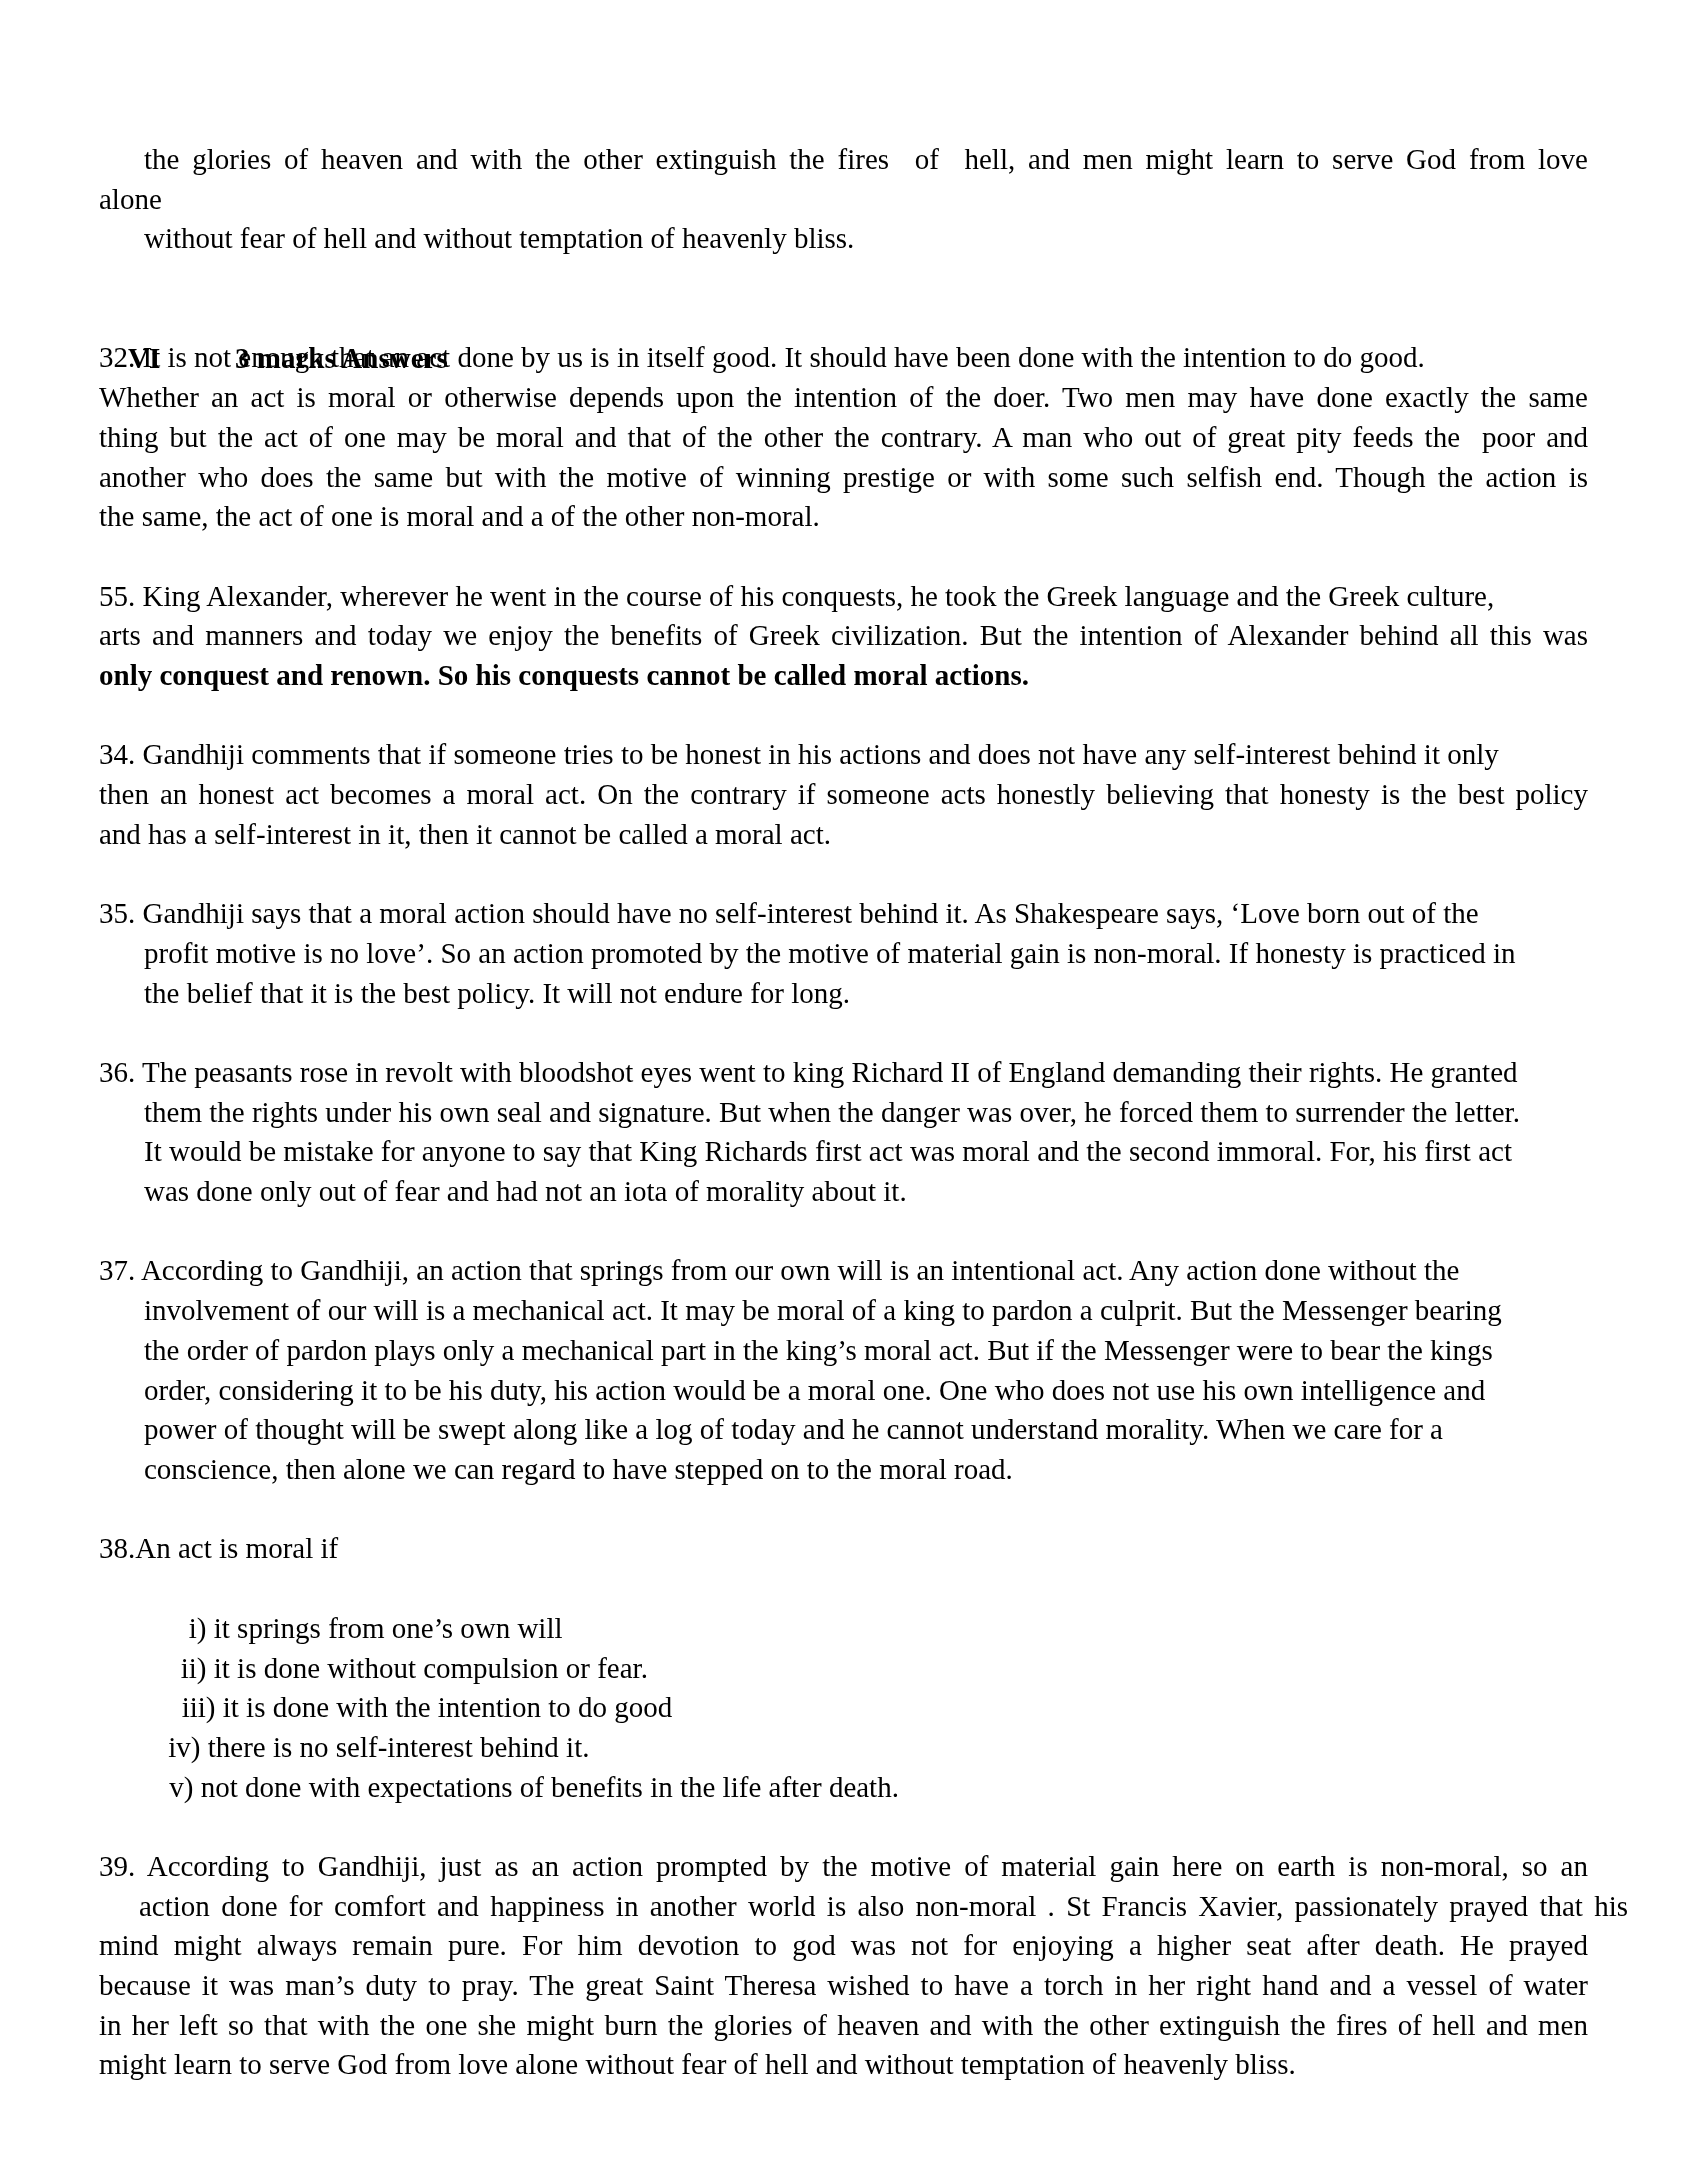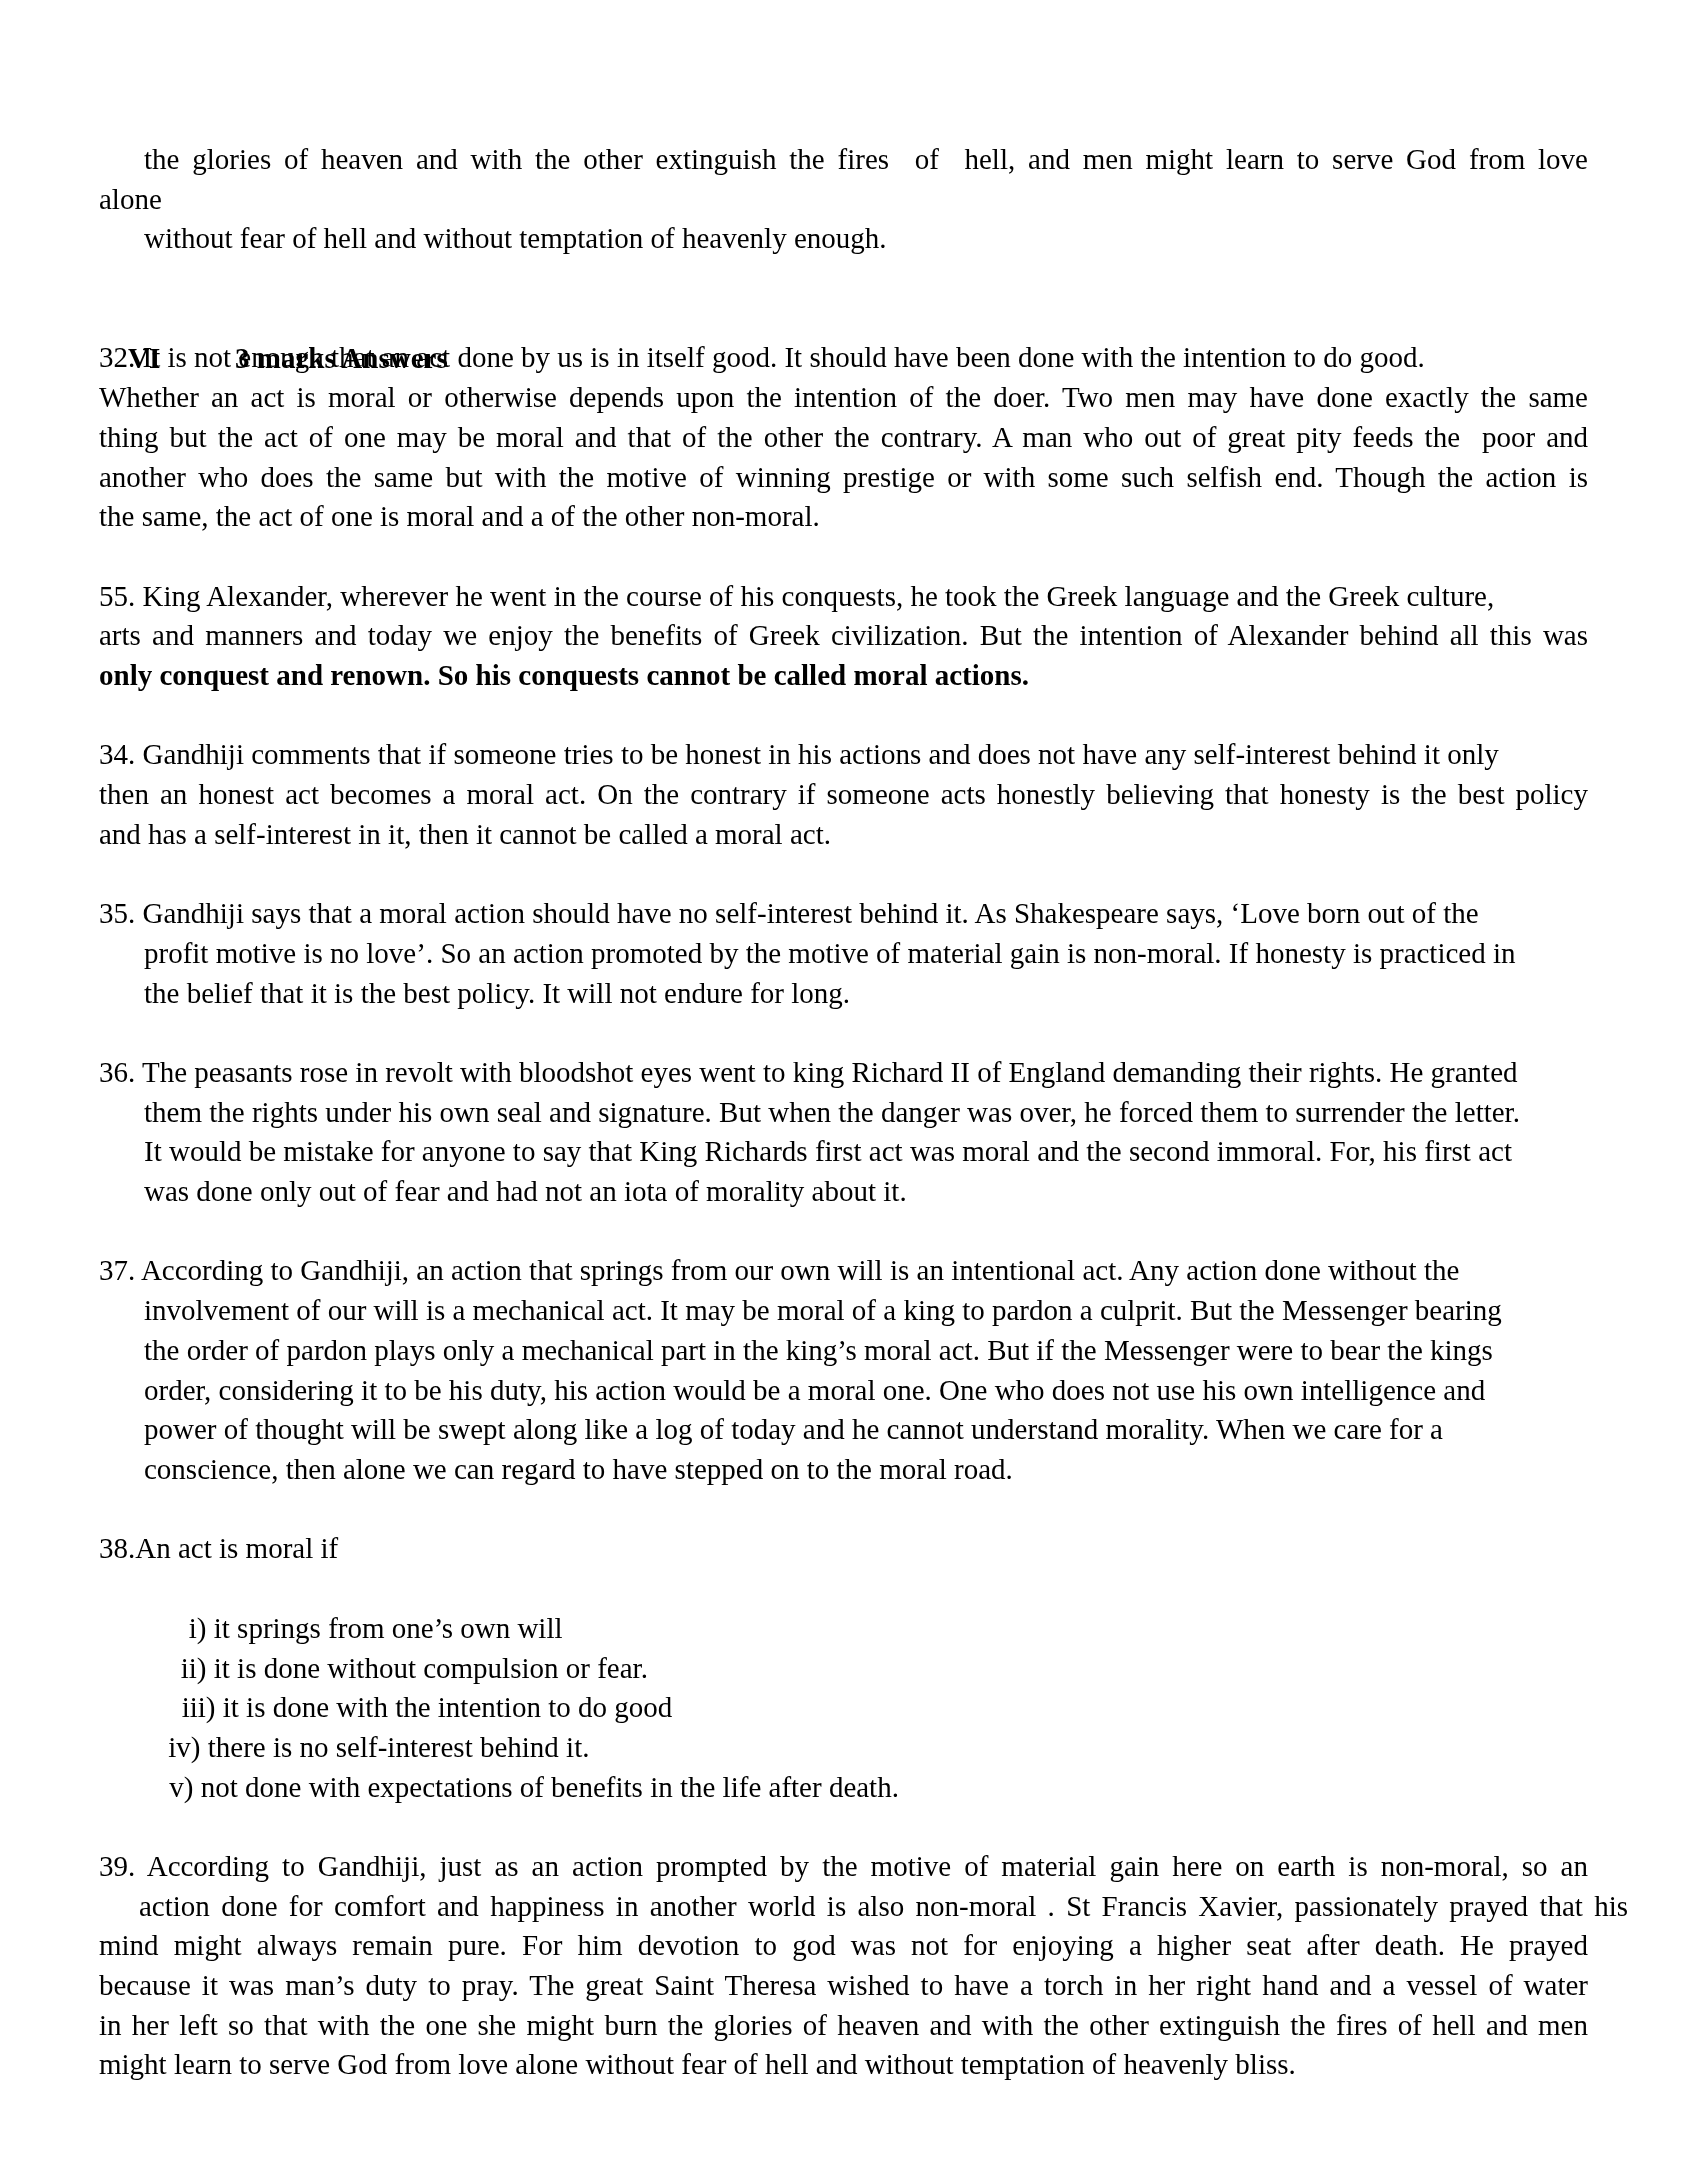--- a/index.html
+++ b/index.html
@@ -23,21 +23,21 @@
   .roman-item .rn { display: inline-block; width: 64px; text-align: right; }
 </style>
 </head>
 <body>
 
 <div class="page">
 
   <div>
     <div class="line justify" style="left:144px; top:139px; width:1444px;">the glories of heaven and with the other extinguish the fires  of  hell, and men might learn to serve God from love</div>
     <div class="line" style="left:99px; top:179px;">alone</div>
-    <div class="line" style="left:144px; top:218px;">without fear of hell and without temptation of heavenly enough.</div>
+    <div class="line" style="left:144px; top:218px;">without fear of hell and without temptation of heavenly bliss.</div>
   </div>
 
   <div class="sec-heading" style="left:99px; top:298px;">
     <span class="num">VI</span><span>3 marks Answers</span>
   </div>
 
   <div>
     <div class="line" style="left:99px; top:337px;font-family:Liberation Serif, serif;">32. It is not enough that an act done by us is in itself good. It should have been done with the intention to do good.</div>
     <div class="line justify" style="left:99px; top:377px; width:1489px;">Whether an act is moral or otherwise depends upon the intention of the doer. Two men may have done exactly the same</div>
     <div class="line justify" style="left:99px; top:417px; width:1489px;">thing but the act of one may be moral and that of the other the contrary. A man who out of great pity feeds the  poor and</div>

